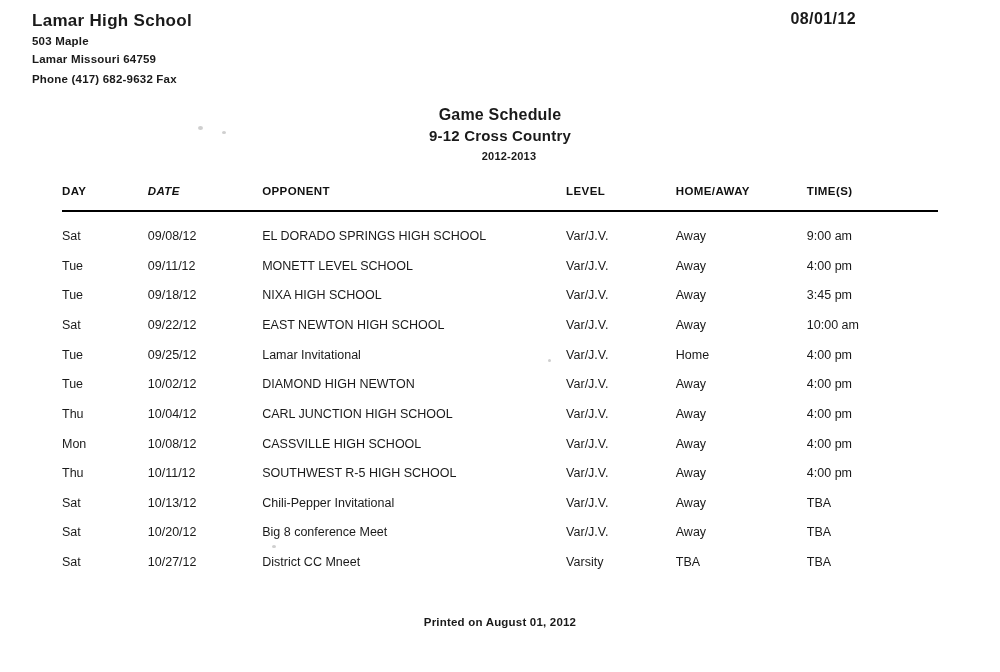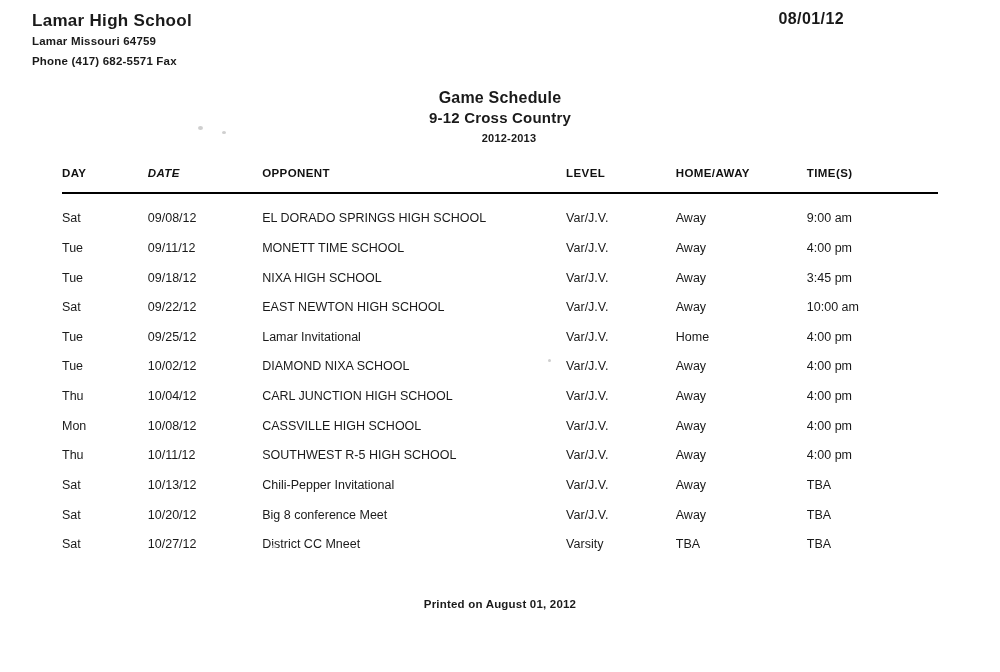--- a/index.html
+++ b/index.html
@@ -43,21 +43,21 @@
   }
   .phone-line {
     font-size: 11.5px;
     font-weight: bold;
     line-height: 1.9;
     letter-spacing: 0.2px;
   }
   .print-date {
     position: absolute;
     top: 10px;
-    right: 156px;
+    right: 144px;
     font-size: 16px;
     font-weight: bold;
     letter-spacing: 0.4px;
   }
 
   .title-block {
     text-align: center;
     margin-top: 14px;
   }
   .title-main {
@@ -162,22 +162,23 @@
     pointer-events: none;
   }
 </style>
 </head>
 <body>
 
 <div class="page">
 
   <div class="header">
     <div class="school-name">Lamar High School</div>
+    <div class="addr-line">503 Maple</div>
     <div class="addr-line">Lamar Missouri 64759</div>
-    <div class="phone-line">Phone  (417) 682-5571    Fax</div>
+    <div class="phone-line">Phone  (417) 682-9632    Fax</div>
     <div class="print-date">08/01/12</div>
   </div>
 
   <div class="title-block">
     <div class="title-main">Game Schedule</div>
     <div class="title-sub">9-12 Cross Country</div>
     <div class="title-year">2012-2013</div>
   </div>
 
   <div class="table-wrap">
@@ -210,21 +211,21 @@
             <td class="c-day">Sat</td>
             <td class="c-date">09/08/12</td>
             <td class="c-opp">EL DORADO SPRINGS HIGH SCHOOL</td>
             <td class="c-level">Var/J.V.</td>
             <td class="c-ha">Away</td>
             <td class="c-time">9:00 am</td>
           </tr>
           <tr class="row-1">
             <td class="c-day">Tue</td>
             <td class="c-date">09/11/12</td>
-            <td class="c-opp">MONETT TIME SCHOOL</td>
+            <td class="c-opp">MONETT LEVEL SCHOOL</td>
             <td class="c-level">Var/J.V.</td>
             <td class="c-ha">Away</td>
             <td class="c-time">4:00 pm</td>
           </tr>
           <tr class="row-2">
             <td class="c-day">Tue</td>
             <td class="c-date">09/18/12</td>
             <td class="c-opp">NIXA HIGH SCHOOL</td>
             <td class="c-level">Var/J.V.</td>
             <td class="c-ha">Away</td>
@@ -242,21 +243,21 @@
             <td class="c-day">Tue</td>
             <td class="c-date">09/25/12</td>
             <td class="c-opp">Lamar Invitational</td>
             <td class="c-level">Var/J.V.</td>
             <td class="c-ha">Home</td>
             <td class="c-time">4:00 pm</td>
           </tr>
           <tr class="row-5">
             <td class="c-day">Tue</td>
             <td class="c-date">10/02/12</td>
-            <td class="c-opp">DIAMOND NIXA SCHOOL</td>
+            <td class="c-opp">DIAMOND HIGH NEWTON</td>
             <td class="c-level">Var/J.V.</td>
             <td class="c-ha">Away</td>
             <td class="c-time">4:00 pm</td>
           </tr>
           <tr class="row-6">
             <td class="c-day">Thu</td>
             <td class="c-date">10/04/12</td>
             <td class="c-opp">CARL JUNCTION HIGH SCHOOL</td>
             <td class="c-level">Var/J.V.</td>
             <td class="c-ha">Away</td>

